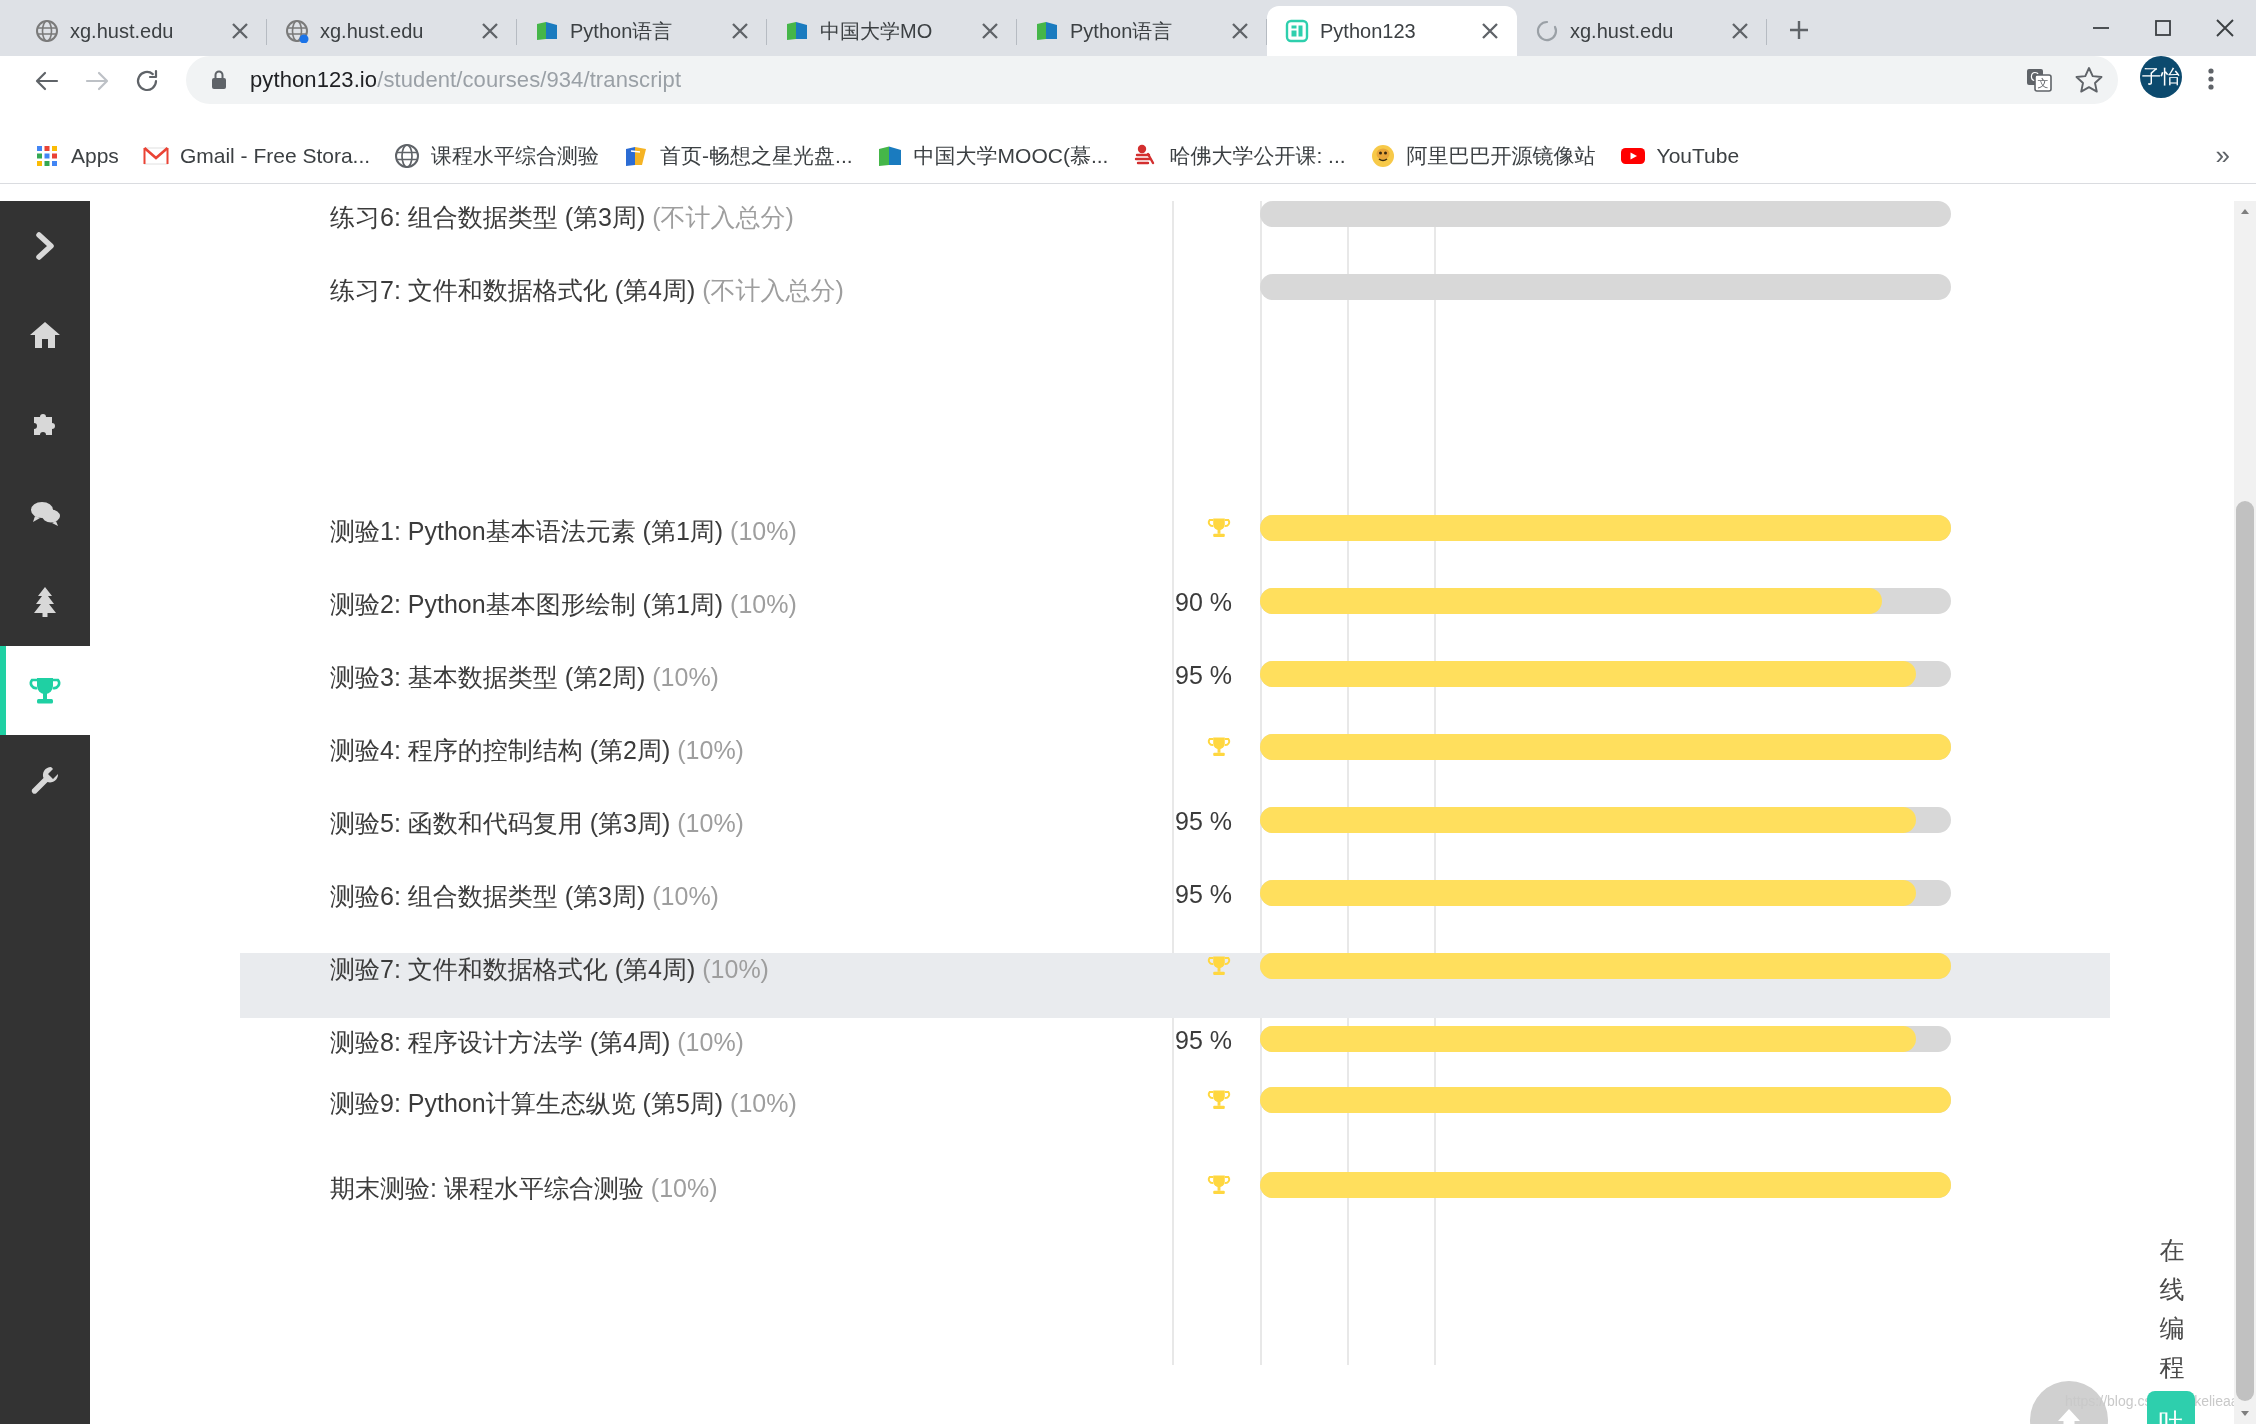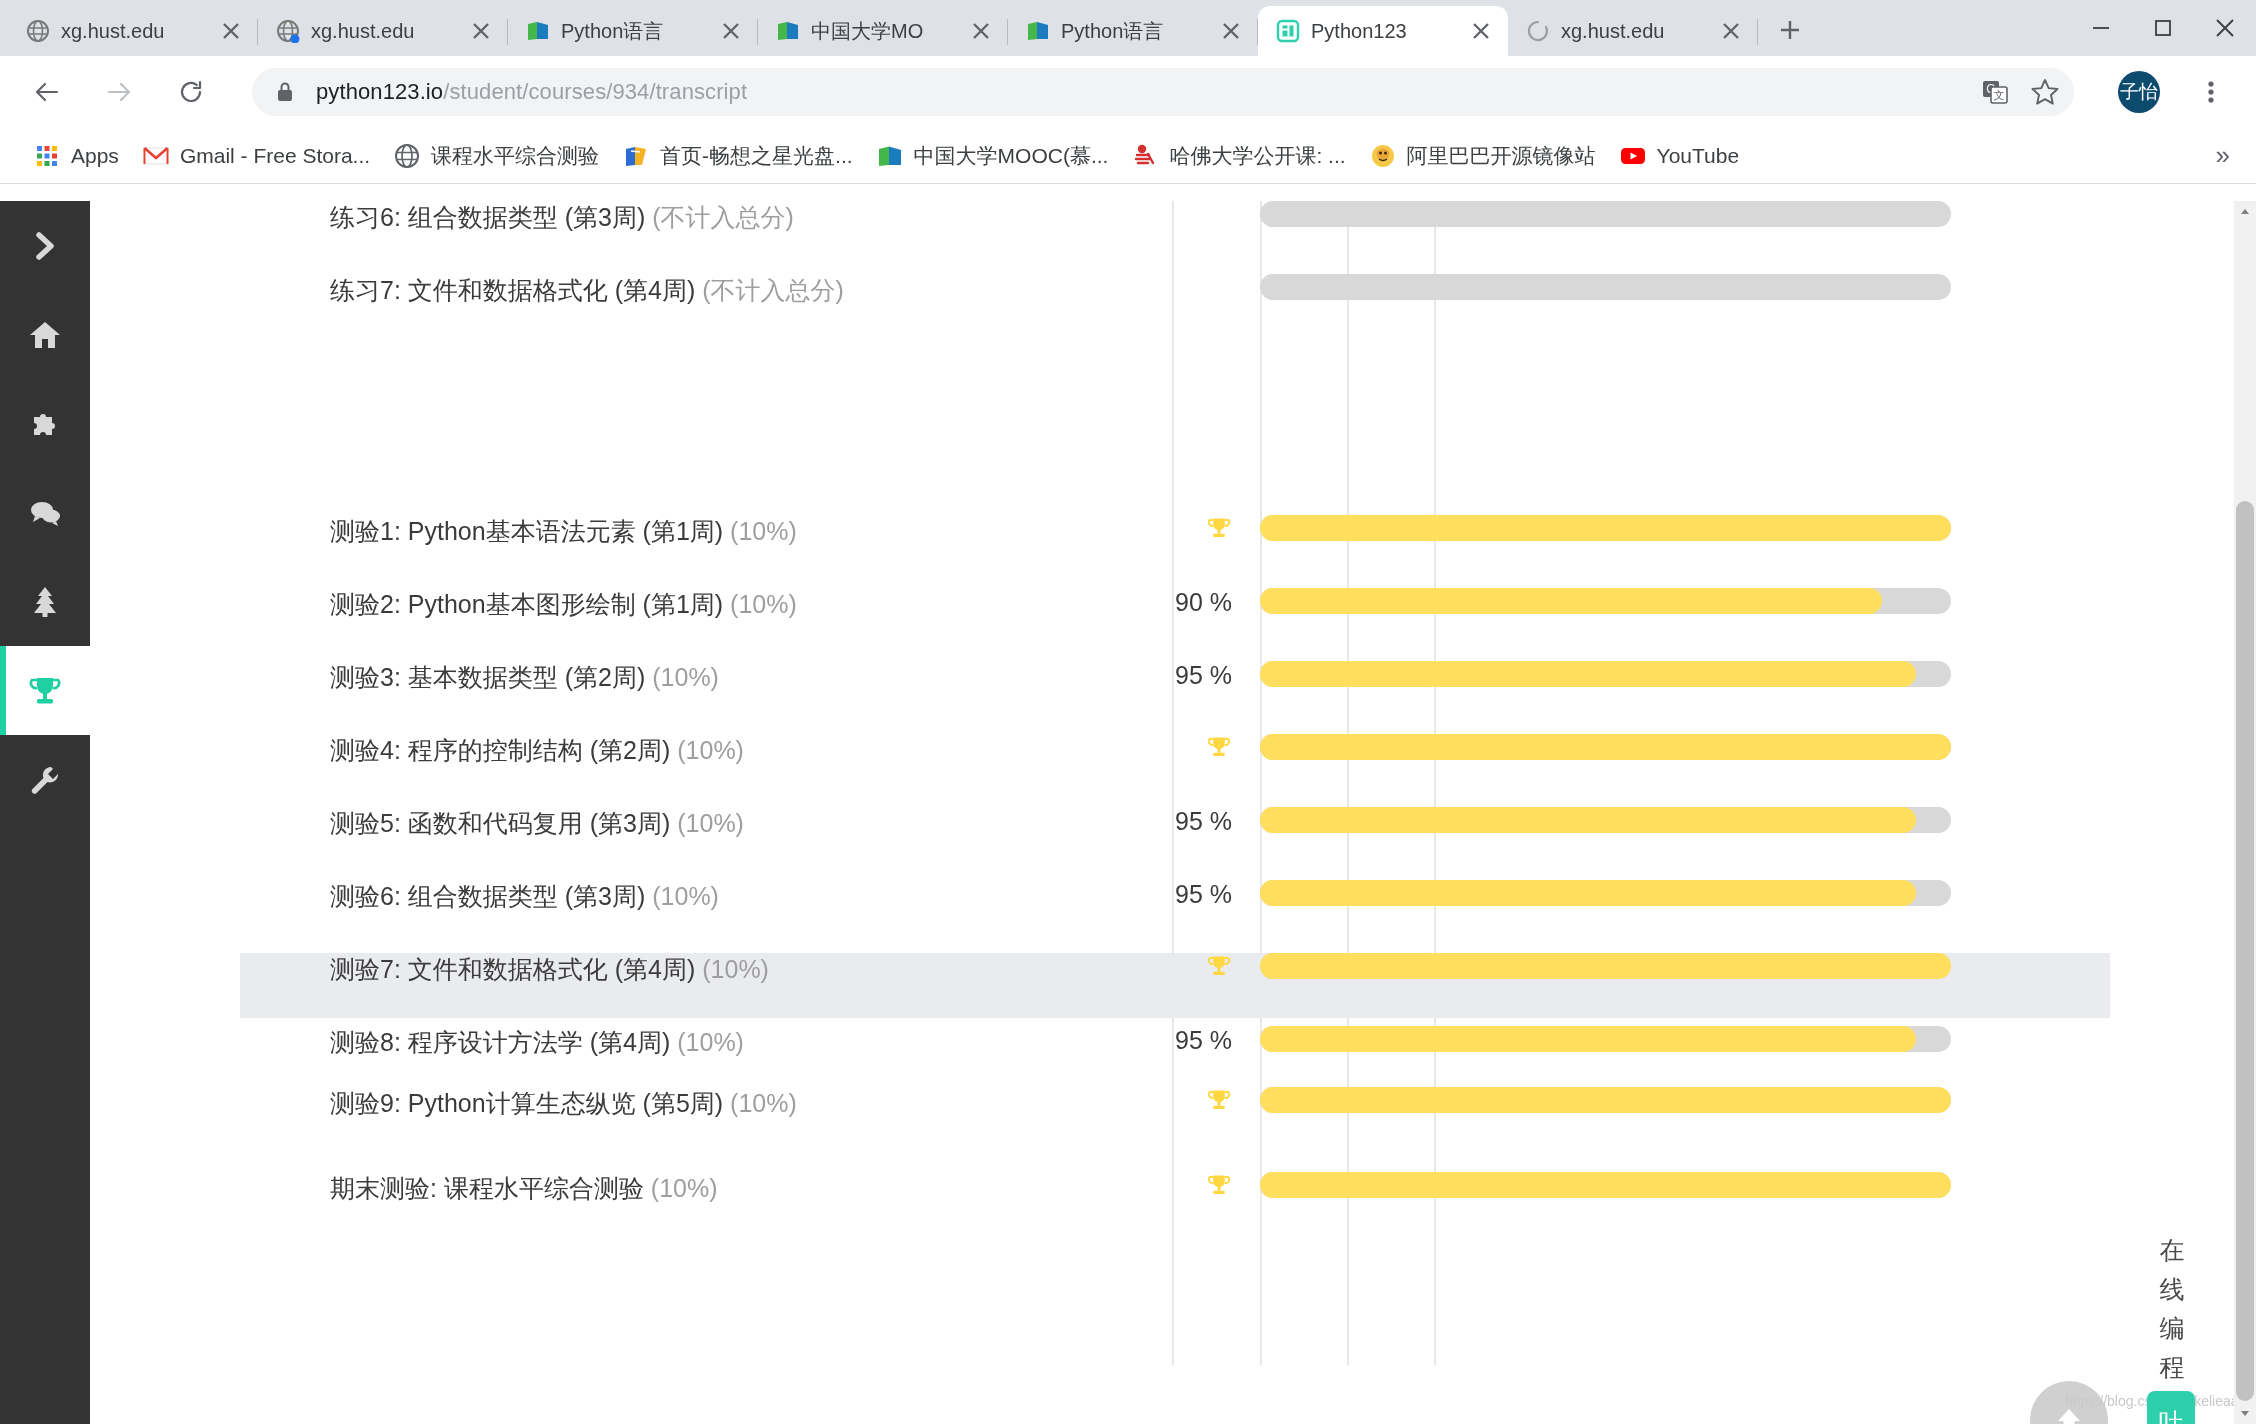--- a/index.html
+++ b/index.html
@@ -8,21 +8,21 @@
     font-family: "Liberation Sans", "DejaVu Sans", sans-serif;
     overflow: hidden; background: #fff;
   }
 
   
   .browser { width: 2256px; height: 1424px; position: relative; }
 
   .tabstrip {
     height: 56px; background: #dee1e6;
     display: flex; align-items: flex-end; position: relative;
-    padding-left: 8px;
+    padding-left: 17px;
   }
   .tab {
     height: 50px; width: 250px; display: flex; align-items: center;
     gap: 11px; padding: 0 14px 0 18px; position: relative; flex: none;
   }
   .tab.active {
     background: #fff; border-radius: 12px 12px 0 0;
   }
   .tab:not(.active)::after {
     content: ""; position: absolute; right: 0; top: 13px;
@@ -54,21 +54,21 @@
     display: flex; align-items: center;
   }
   .winbtn {
     width: 62px; height: 56px; display: flex;
     align-items: center; justify-content: center; color: #3c4043;
   }
 
   
   .toolbar {
     height: 72px; background: #fff; display: flex;
-    align-items: center; padding: 0 22px; gap: 22px;
+    align-items: flex-start; padding: 0 22px; gap: 0;
   }
   .navbtn {
     width: 50px; height: 50px; border-radius: 50%;
     display: flex; align-items: center; justify-content: center;
     color: #5f6368; flex: none;
   }
   .navbtn.dim { color: #bdc1c6; }
   .omnibox {
     flex: 1; height: 48px; background: #f1f3f4; border-radius: 24px;
     display: flex; align-items: center; margin: 0 10px 0 14px;

